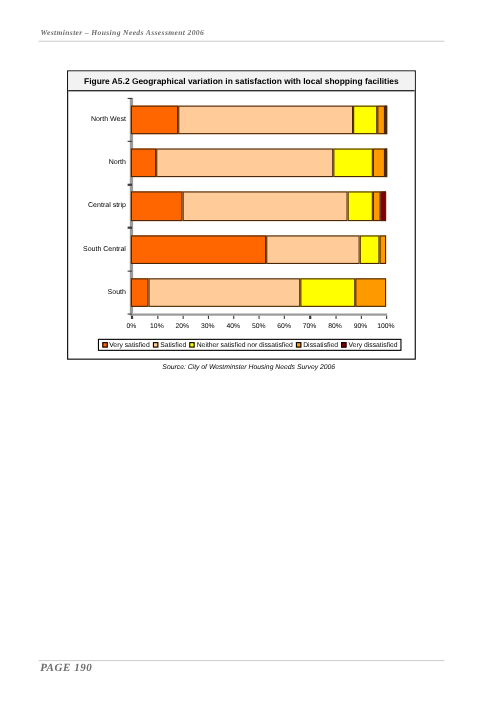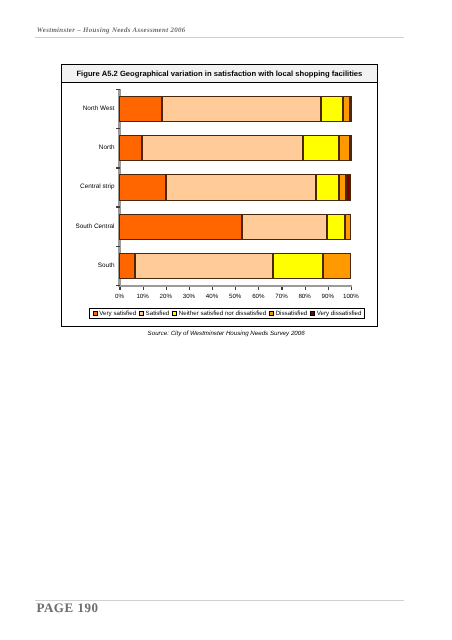--- a/index.html
+++ b/index.html
@@ -21,21 +21,21 @@
     letter-spacing:0.33px; color:#6e6e6e; white-space:nowrap;
   }
   .runhead .rule { position:absolute; left:0; top:10.6px; width:369px; height:1px; background:#d0d0d0; }
 
   
   .runfoot { position:absolute; left:35.3px; top:600.2px; width:369px; }
   .runfoot .rule { position:absolute; left:0; top:0; width:369px; height:1px; background:#d0d0d0; }
   .runfoot .txt {
     position:absolute; left:1.2px; top:3.6px;
     font-family:"Liberation Serif", serif;
-    font-weight:bold; font-size:13px; line-height:8px;
+    font-style:italic; font-weight:bold; font-size:10px; line-height:8px;
     letter-spacing:0.5px; color:#6e6e6e; white-space:nowrap;
   }
 
   
   .chart-frame {
     position:absolute; left:60.9px; top:63.8px; width:317px; height:263.7px;
     border:1.9px solid #000; background:#fff; box-sizing:border-box;
   }
   .chart-title-box {
     position:absolute; left:0; top:0; right:0; height:18px;

